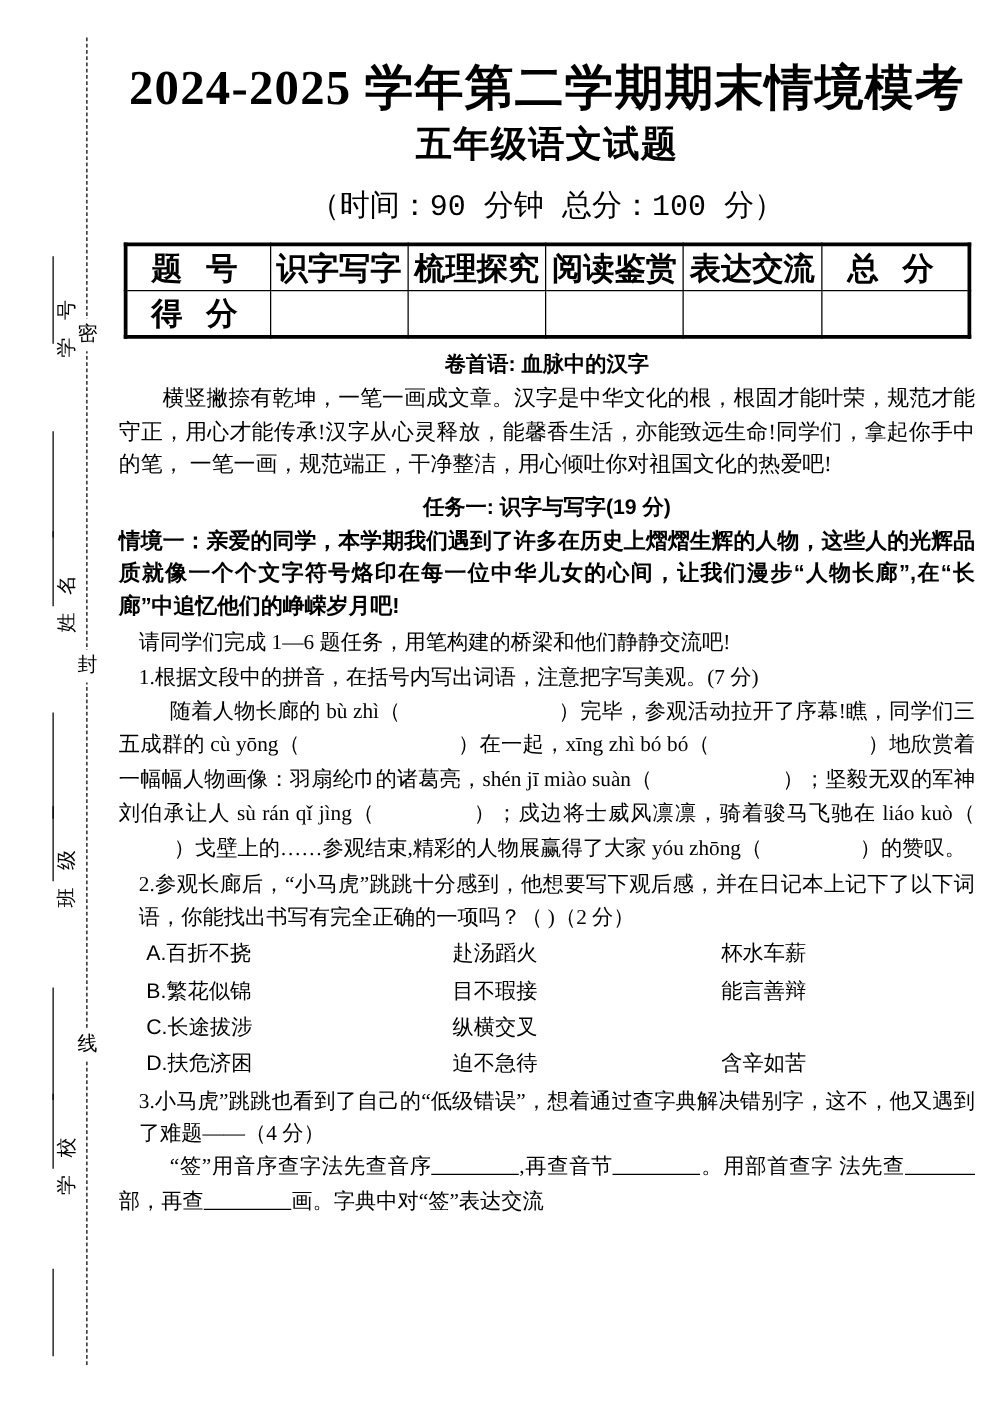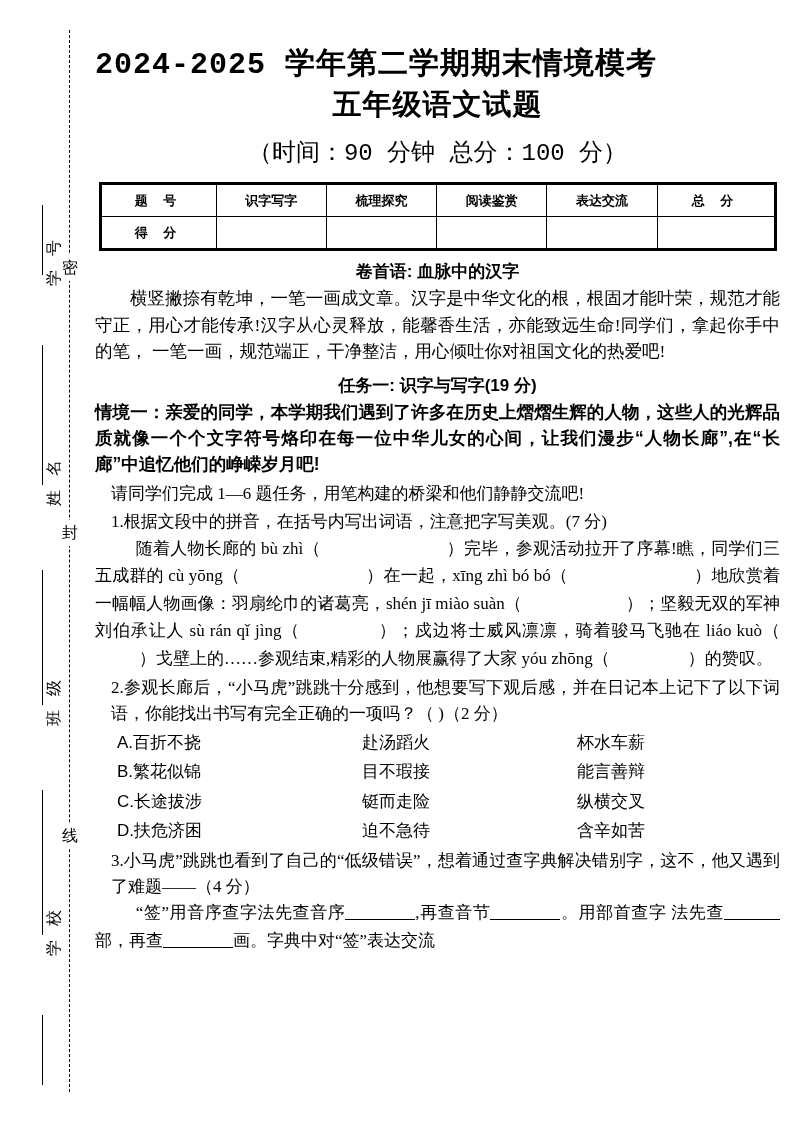--- a/index.html
+++ b/index.html
@@ -83,24 +83,24 @@
   
   .content {
     position: absolute;
     left: 95px;
     top: 0;
     width: 685px;
     height: 1122px;
   }
 
   .title-main {
-    text-align: left;
-    font-family: Liberation Mono, monospace;
-    font-weight: bold;
-    font-size: 30px;
+    text-align: center;
+    font-family: Liberation Serif, serif;
+    font-weight: bold;
+    font-size: 39px;
     letter-spacing: 1px;
     margin: 45px 0 0 0;
     line-height: 1.34;
   }
   .title-sub {
     text-align: center;
     font-family: "Liberation Sans", sans-serif;
     font-weight: bold;
     font-size: 29px;
     letter-spacing: 1px;
@@ -118,21 +118,21 @@
   table.score {
     border-collapse: collapse;
     margin: 14px auto 0 auto;
     width: 678px;
     border: 3px solid #000;
     table-layout: fixed;
   }
   table.score td {
     border: 1px solid #000;
     text-align: center;
-    font-size: 13px;
+    font-size: 25px;
     font-family: "Liberation Sans", sans-serif;
     font-weight: bold;
     height: 29px;
     padding: 1px 2px;
   }
   table.score td.lead { letter-spacing: 6px; width: 110px; }
   table.score td.total { letter-spacing: 6px; width: 112px; }
 
   
   .center-head {
@@ -284,21 +284,20 @@
         <div class="opt-b">赴汤蹈火</div>
         <div class="opt-c">杯水车薪</div>
       </div>
       <div class="opt-row">
         <div class="opt-a">B.繁花似锦</div>
         <div class="opt-b">目不瑕接</div>
         <div class="opt-c">能言善辩</div>
       </div>
       <div class="opt-row">
         <div class="opt-a">C.长途拔涉</div>
-        <div class="opt-b">铤而走险</div>
         <div class="opt-c">纵横交叉</div>
       </div>
       <div class="opt-row">
         <div class="opt-a">D.扶危济困</div>
         <div class="opt-b">迫不急待</div>
         <div class="opt-c">含辛如苦</div>
       </div>
     </div>
 
     <p class="q-line">3.小马虎”跳跳也看到了自己的“低级错误”，想着通过查字典解决错别字，这不，他又遇到了难题——（4 分）</p>

